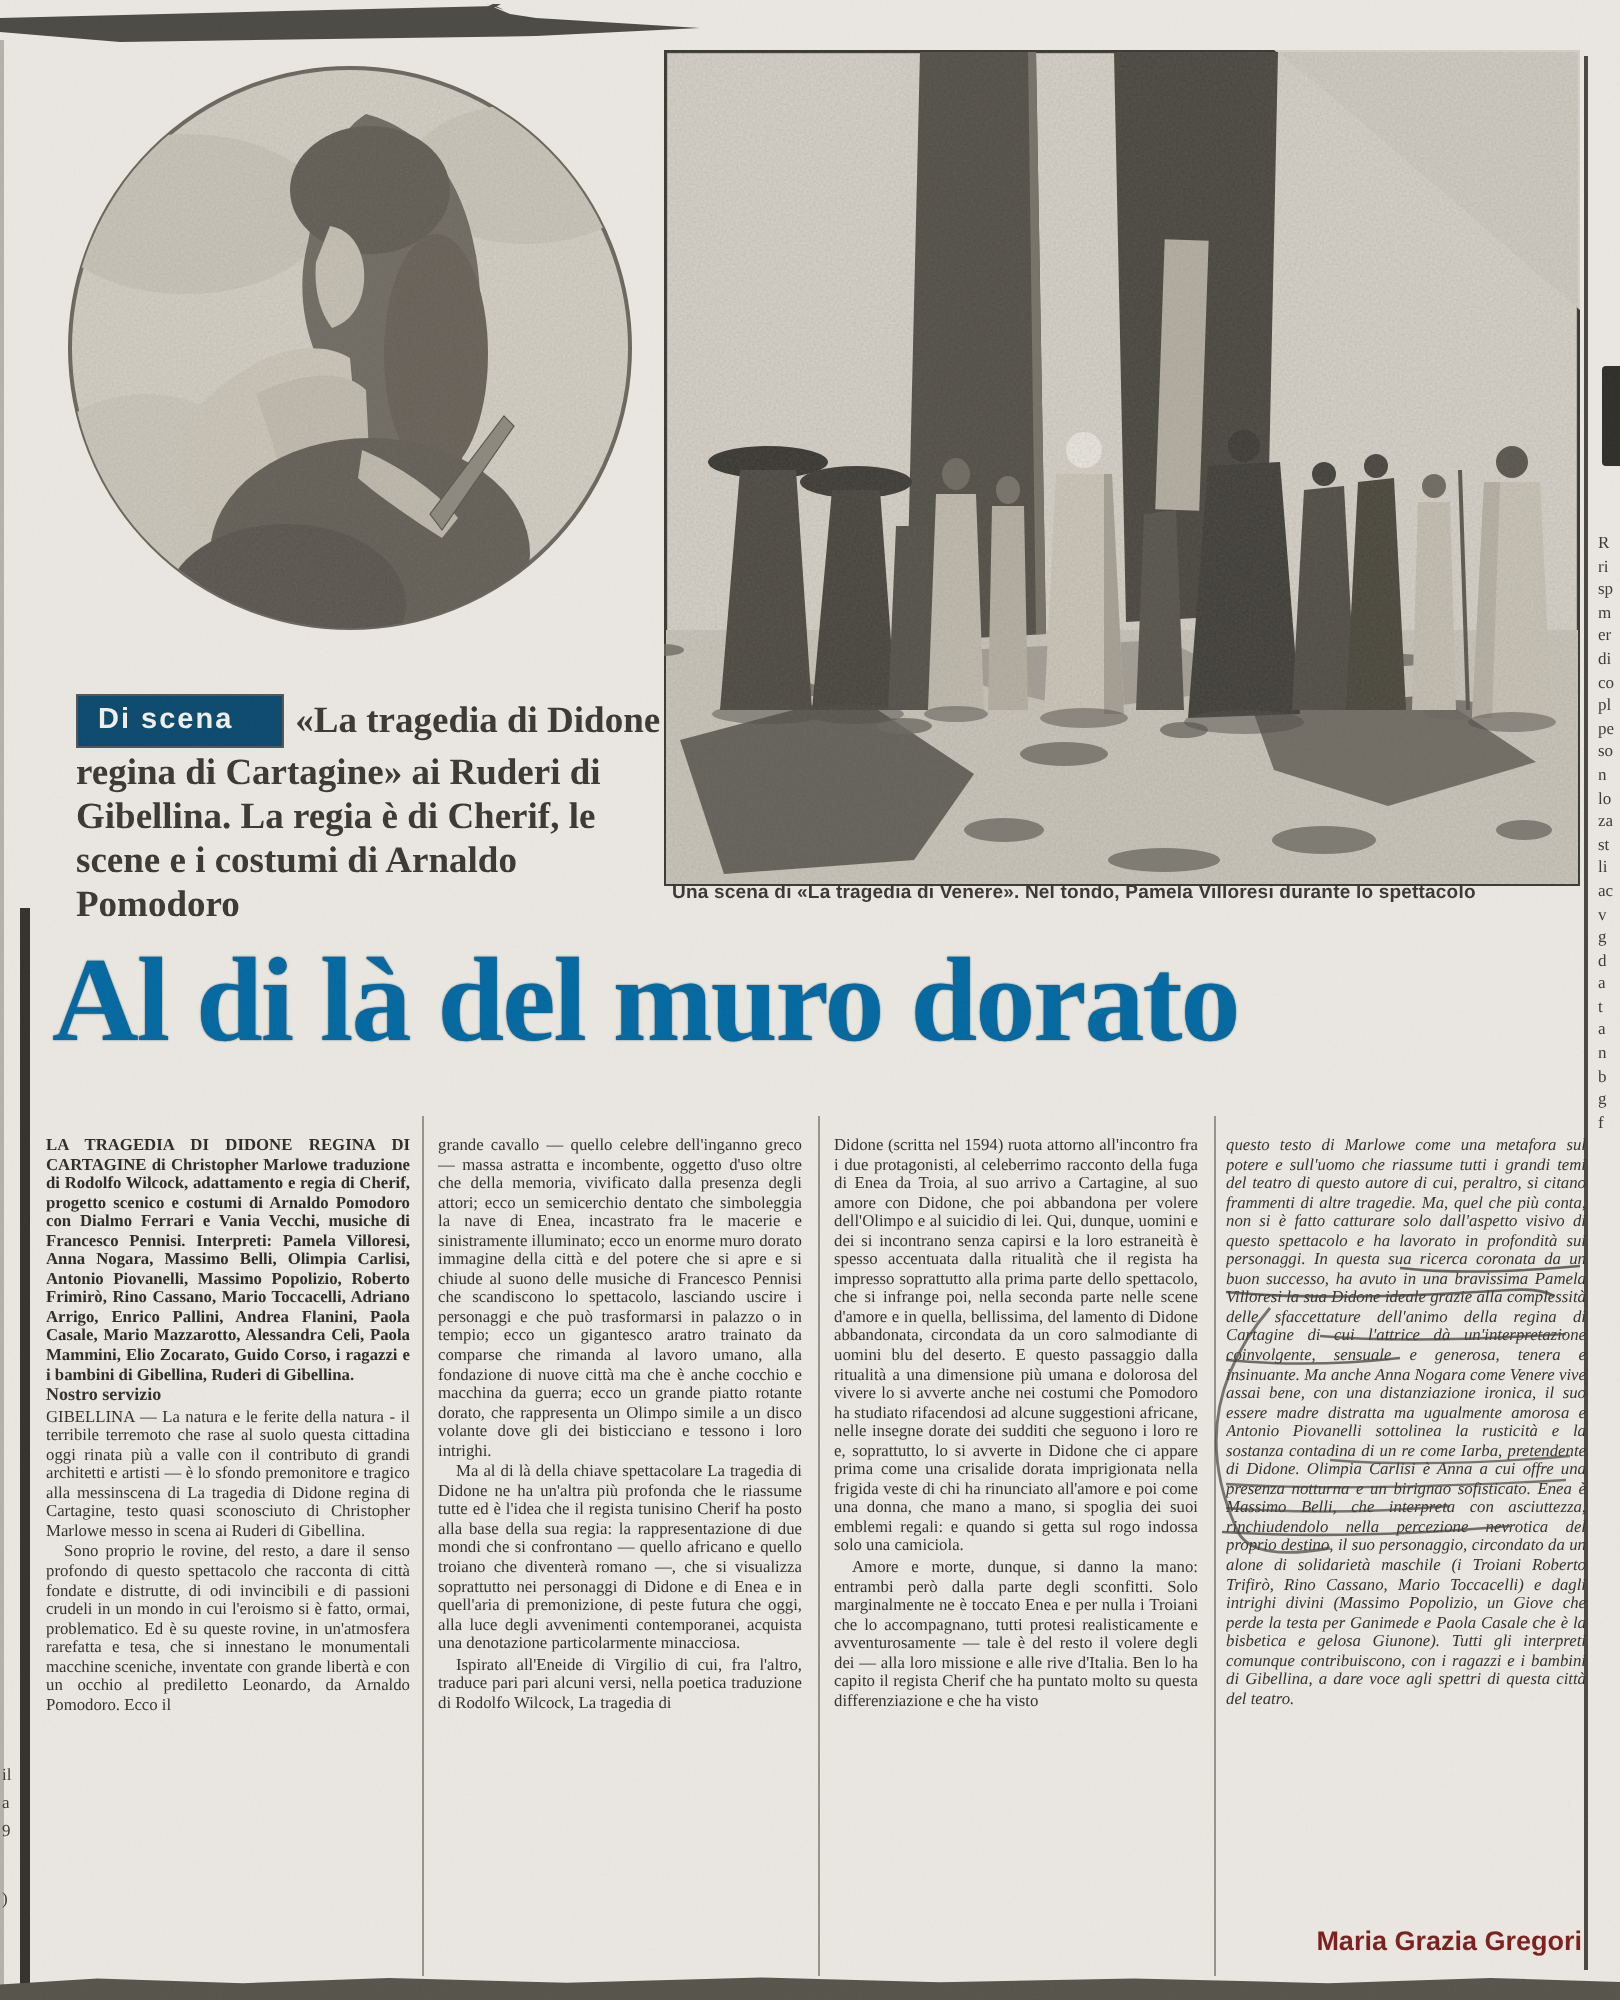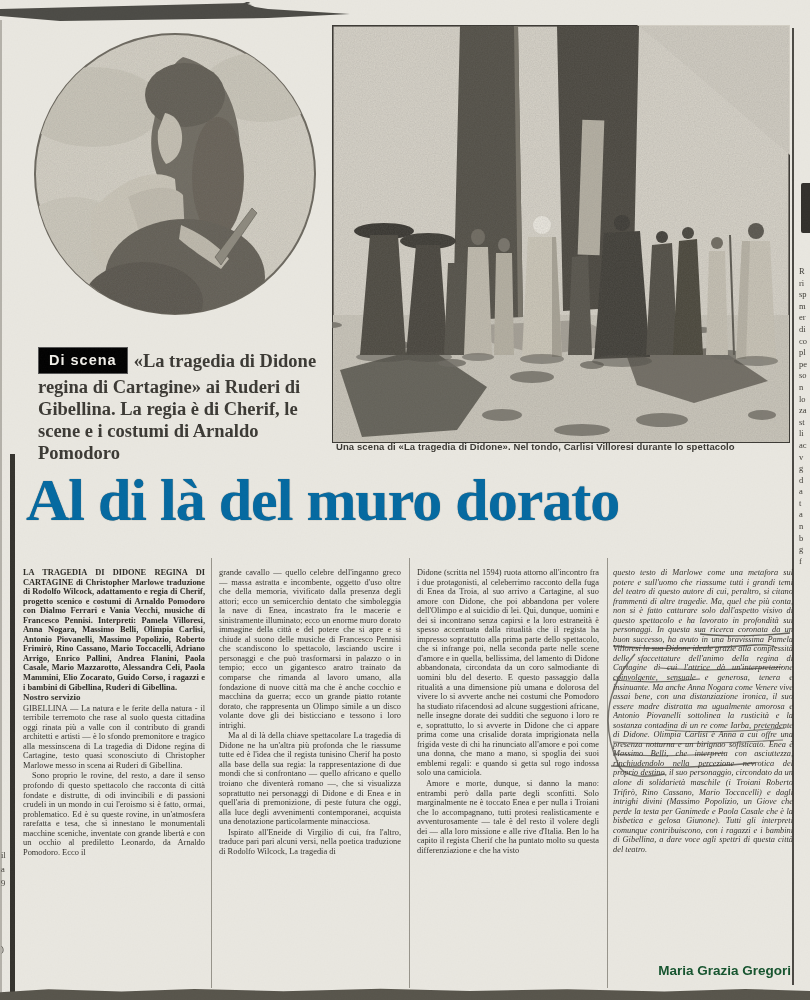--- a/index.html
+++ b/index.html
@@ -9,42 +9,42 @@
   
   
   #circle-photo{left:33px;top:27px;}
   
   #main-photo{left:332px;top:25px;}
   #photo-caption{left:336px;top:441px;width:452px;font-family:"Liberation Sans",sans-serif;
         font-size:9.5px;font-weight:bold;color:#3a3833;letter-spacing:.1px;}
   
   #deck-block{left:38px;top:349px;width:294px;font-size:18.5px;line-height:22px;
         font-weight:bold;color:#3b3934;}
-  .kicker{display:inline-block;background:#000000;color:#f2f0ea;font-family:"Liberation Sans",sans-serif;
-        font-size:14.5px;font-weight:bold;padding:1px 10px 2px 10px;margin-right:6px;
+  .kicker{display:inline-block;background:#0c4a6e;color:#f2f0ea;font-family:"Liberation Sans",sans-serif;
+        font-size:14.5px;font-weight:bold;padding:1px 24px 2px 10px;margin-right:6px;
         transform:translateY(-2px);letter-spacing:1px;border:1px solid #555;}
   
   #headline{left:26px;top:466px;width:772px;font-size:60px;font-weight:bold;color:#0369a1;
         white-space:nowrap;letter-spacing:-1px;text-shadow:0 0 1px #6b6962;}
   
   .vrule{background:#34322d;}
   .colsep{width:1px;background:#97948b;}
   
   .col{top:568px;height:436px;overflow:hidden;font-size:8.4px;line-height:9.55px;
        text-align:justify;color:#33312c;}
   .col p{margin:0 0 1px 0;text-indent:9px;}
   .col p.noindent{text-indent:0;}
   .lead{font-weight:bold;text-indent:0 !important;color:#2e2c27;}
   .service{font-weight:bold;font-size:9px;margin:3px 0 3px 0;text-indent:0 !important;}
   #byline{left:613px;top:963px;width:178px;text-align:right;font-family:"Liberation Sans",sans-serif;
-        font-size:13.5px;font-weight:bold;color:#14532d;}
+        font-size:13.5px;font-weight:bold;color:#7f1d1d;}
   
   .frag{white-space:pre-line;font-size:8.5px;color:#3c3a34;}
   #frag-right{left:799px;top:266px;line-height:11.6px;width:12px;overflow:hidden;height:306px;}
-  #frag-left{left:1px;top:848px;line-height:14px;}
+  #frag-left{left:1px;top:880px;line-height:14px;}
   #frag-left2{left:1px;top:944px;}
   #bigglyph{left:801px;top:183px;width:9px;height:50px;background:#312f2b;border-radius:2px 0 0 2px;}
   
   #bottom-band{left:0;top:988px;width:810px;height:12px;background:#57544b;
      clip-path:polygon(0 35%,6% 10%,15% 30%,24% 8%,35% 28%,47% 6%,58% 26%,70% 10%,82% 30%,92% 8%,100% 25%,100% 100%,0 100%);}
   #noise{left:0;top:0;pointer-events:none;z-index:60;opacity:.5;}
 </style>
 </head>
 <body>
 
@@ -164,21 +164,21 @@
       <ellipse cx="52" cy="332" rx="28" ry="5"></ellipse>
         <ellipse cx="96" cy="332" rx="24" ry="5"></ellipse>
       <ellipse cx="146" cy="332" rx="16" ry="4"></ellipse>
         <ellipse cx="210" cy="334" rx="22" ry="5"></ellipse>
       <ellipse cx="290" cy="336" rx="30" ry="6"></ellipse>
         <ellipse cx="424" cy="336" rx="22" ry="5"></ellipse>
     </g>
     <rect x="1" y="1" width="456" height="416" filter="url(#grain2)" opacity="0.5"></rect>
   </svg>
 
-  <div id="photo-caption" class="abs">Una scena di «La tragedia di Didone». Nel tondo, Carlisi Villoresi durante lo spettacolo</div>
+  <div id="photo-caption" class="abs">Una scena di «La tragedia di Venere». Nel tondo, Pamela Villoresi durante lo spettacolo</div>
 
   <div id="deck-block" class="abs">
     <span class="kicker">Di scena</span><span>«La tragedia di Didone regina di Cartagine» ai Ruderi di Gibellina. La regia è di Cherif, le scene e i costumi di Arnaldo Pomodoro</span>
   </div>
 
   <div id="headline" class="abs">Al di là del muro dorato</div>
 
   <div class="abs vrule" style="left:10px;top:454px;width:5px;height:542px;"></div>
   <div class="abs" style="left:792px;top:28px;width:2px;height:957px;background:#4a4843;"></div>
   <div class="abs colsep" style="left:211px;top:558px;height:430px;"></div>

